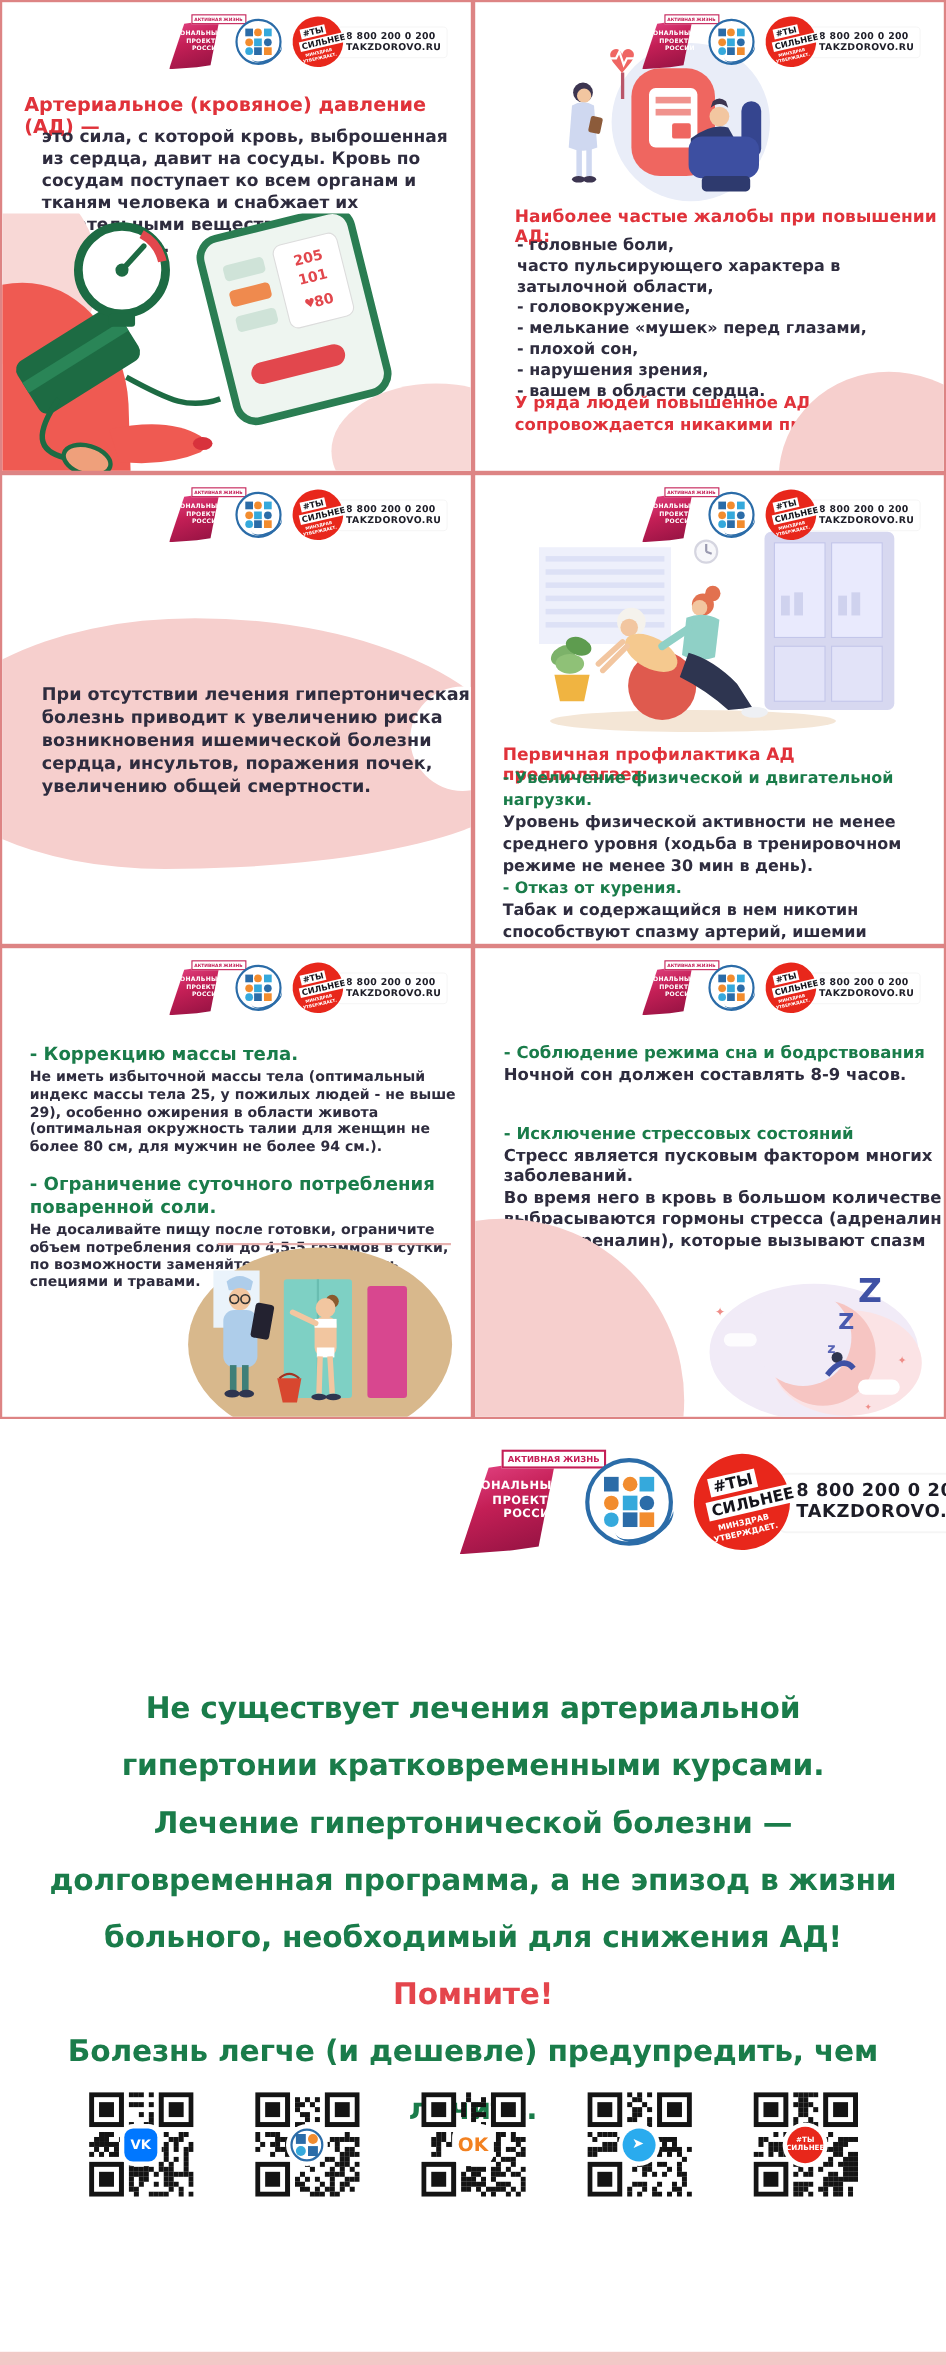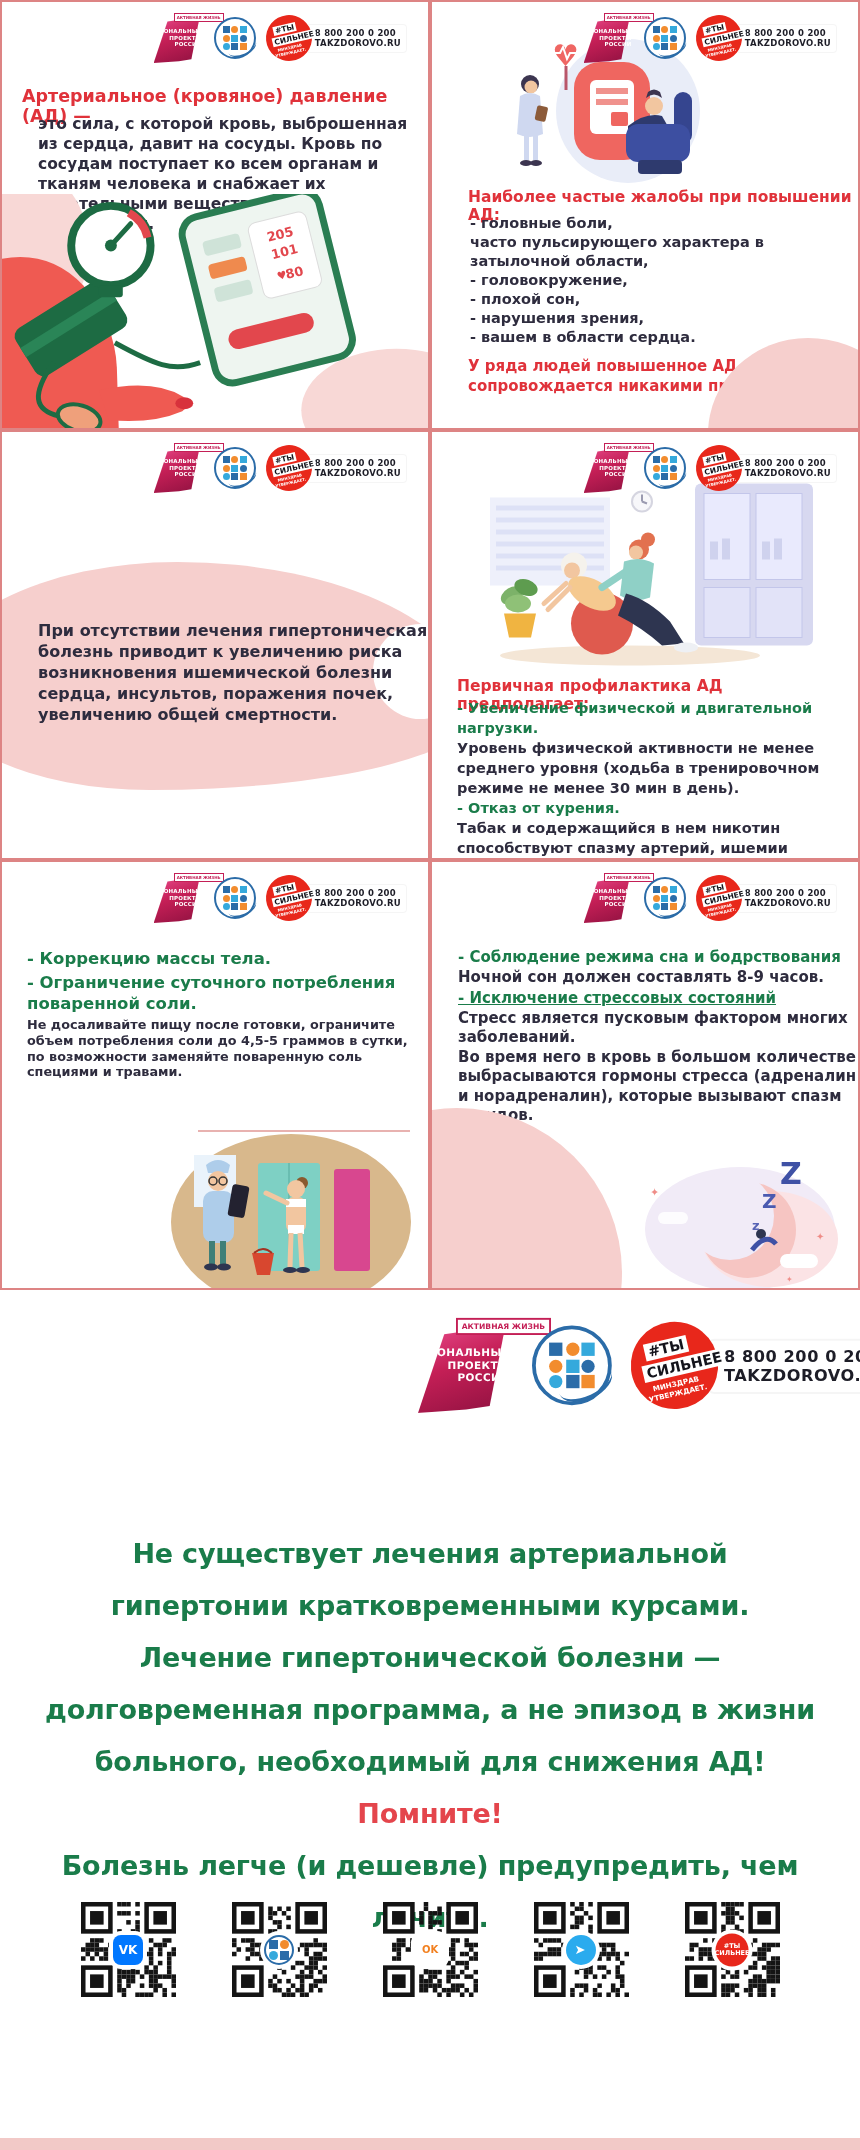--- a/index.html
+++ b/index.html
@@ -77,21 +77,21 @@
   .p5-blocks{position:absolute;left:25px;top:86px;width:398px;}
   .p5-blocks p.g{margin:0 0 3px;font-size:16.5px;line-height:21px;color:var(--green);font-weight:800;}
   .p5-blocks p.d{margin:0 0 15px;font-size:12.8px;line-height:15.8px;color:var(--dark);font-weight:600;}
   .p5-line{position:absolute;right:18px;top:268px;width:212px;height:2px;background:#e8b2b0;}
   .p5-illus{position:absolute;right:12px;bottom:-4px;width:250px;height:165px;}
   
   .p6-blocks{position:absolute;left:26px;top:86px;width:400px;}
   .p6-blocks p{margin:0;font-size:15px;line-height:19.5px;}
   .p6-blocks p.g{color:var(--green);font-weight:800;}
   .p6-blocks p.d{color:var(--dark);font-weight:700;}
-  .p6-blocks p:nth-child(3){margin-top:2px;text-decoration:underline;}
+  .p6-blocks p:nth-child(3){margin-top:34px;}
   .p6-blob{position:absolute;left:-140px;bottom:-150px;width:330px;height:330px;border-radius:50%;background:var(--pink);}
   .p6-illus{position:absolute;left:208px;top:292px;width:200px;height:140px;}
   
   footer{position:absolute;left:0;top:1290px;width:860px;height:860px;background:#fff;}
   .footer-logos{position:absolute;left:418px;top:26px;right:auto;transform:scale(1.9);transform-origin:left top;}
   .big-text{position:absolute;left:0;top:238px;width:860px;text-align:center;}
   .bt{margin:0 auto;max-width:780px;font-size:27px;line-height:52px;font-weight:800;color:var(--green);letter-spacing:-.2px;}
   .bt.red{color:var(--pomnite);}
   .credit{position:absolute;left:0;top:540px;width:860px;margin:0;text-align:center;}
   .credit span{display:inline-block;max-width:660px;font-style:italic;font-weight:700;
@@ -101,21 +101,21 @@
   .qr-grid,.qr-grid svg{width:95px;height:95px;display:block;}
   .qr-badge{position:absolute;left:50%;top:50%;transform:translate(-50%,-50%);box-shadow:0 0 0 4px #fff;}
   .b-vk{width:30px;height:30px;border-radius:8px;background:#0077ff;color:#fff;font-weight:800;
     font-size:12px;display:flex;align-items:center;justify-content:center;}
   .b-emblem{width:30px;height:30px;border-radius:50%;background:#fff;border:2px solid var(--blue);
     display:grid;grid-template-columns:9px 9px;gap:2px;place-content:center;}
   .b-emblem i{width:9px;height:9px;display:block;}
   .b-emblem .c1{background:#2b6ca8;} .b-emblem .c2{background:#f28c2e;border-radius:50%;}
   .b-emblem .c3{background:#35a9dc;border-radius:50%;} .b-emblem .c4{background:#2b6ca8;}
   .b-ok{width:30px;height:30px;border-radius:8px;background:#fff;color:#f28121;font-weight:800;
-    font-size:10px;display:flex;align-items:center;justify-content:center;}
+    font-size:17px;display:flex;align-items:center;justify-content:center;}
   .b-tg{width:30px;height:30px;border-radius:50%;background:#2aabee;color:#fff;font-size:13px;
     display:flex;align-items:center;justify-content:center;padding-right:2px;}
   .b-ty{width:33px;height:33px;border-radius:50%;background:var(--brandred);color:#fff;font-weight:800;
     font-size:6.5px;line-height:7.5px;display:flex;flex-direction:column;align-items:center;justify-content:center;}
   .bottom-strip{position:absolute;left:0;bottom:0;width:860px;height:12px;background:#f2c9c7;}
 </style>
 </head>
 <body>
 
 <div class="grid">
@@ -259,20 +259,21 @@
         <path d="M150 100 q18 -14 34 -10 l8 14 q-20 14 -42 10 Z" fill="#2e3a6e"></path>
         <rect x="148" y="98" width="64" height="38" rx="12" fill="#3d4fa1"></rect>
         <rect x="160" y="134" width="44" height="14" rx="4" fill="#2e3a6e"></rect>
       </g>
     </svg>
     <h2 class="h-red p2-h">Наиболее частые жалобы при повышении АД:</h2>
     <div class="p2-list">
       <div>- головные боли,</div>
       <div>часто пульсирующего характера в затылочной области,</div>
       <div>- головокружение,</div>
+      <div>- мелькание «мушек» перед глазами,</div>
       <div>- плохой сон,</div>
       <div>- нарушения зрения,</div>
       <div>- вашем в области сердца.</div>
     </div>
     <p class="p2-warn">У ряда людей повышенное АД не сопровождается никакими признаками.</p>
     <div class="p2-blob"></div>
   </section>
 
   <section class="panel">
     <div class="logo-slot">
@@ -442,20 +443,21 @@
       <span class="ty-sub">МИНЗДРАВ УТВЕРЖДАЕТ.</span>
     </div>
     <div class="ty-box">
       <div>8 800 200 0 200</div>
       <div>TAKZDOROVO.RU</div>
     </div>
   </div>
 </div>
     <div class="p5-blocks">
       <p class="g">- Коррекцию массы тела.</p>
+      <p class="d">Не иметь избыточной массы тела (оптимальный индекс массы тела 25, у пожилых людей - не выше 29), особенно ожирения в области живота (оптимальная окружность талии для женщин не более 80 см, для мужчин не более 94 см.).</p>
       <p class="g">- Ограничение суточного потребления поваренной соли.</p>
       <p class="d">Не досаливайте пищу после готовки, ограничите объем потребления соли до 4,5-5 граммов в сутки, по возможности заменяйте поваренную соль специями и травами.</p>
     </div>
     <div class="p5-line"></div>
     <svg class="p5-illus" viewBox="0 0 250 165">
       <ellipse cx="125" cy="95" rx="120" ry="88" fill="#d8b88c"></ellipse>
       <rect x="28" y="28" width="42" height="52" fill="#eaf3fb"></rect>
       <rect x="92" y="36" width="62" height="108" rx="3" fill="#7ed0c4"></rect>
       <line x1="123" y1="36" x2="123" y2="144" stroke="#69bdb1" stroke-width="2"></line>
       <rect x="168" y="42" width="36" height="102" rx="3" fill="#d8478f"></rect>

